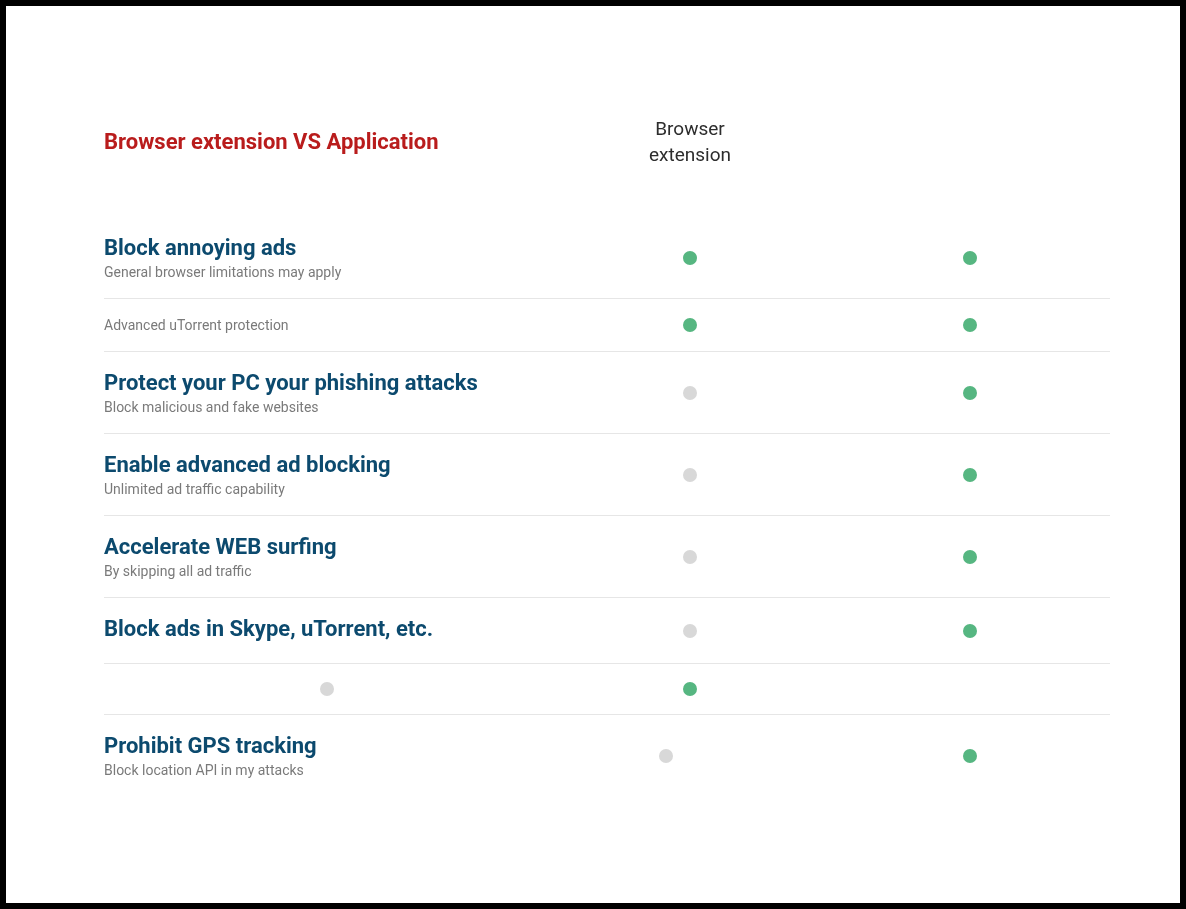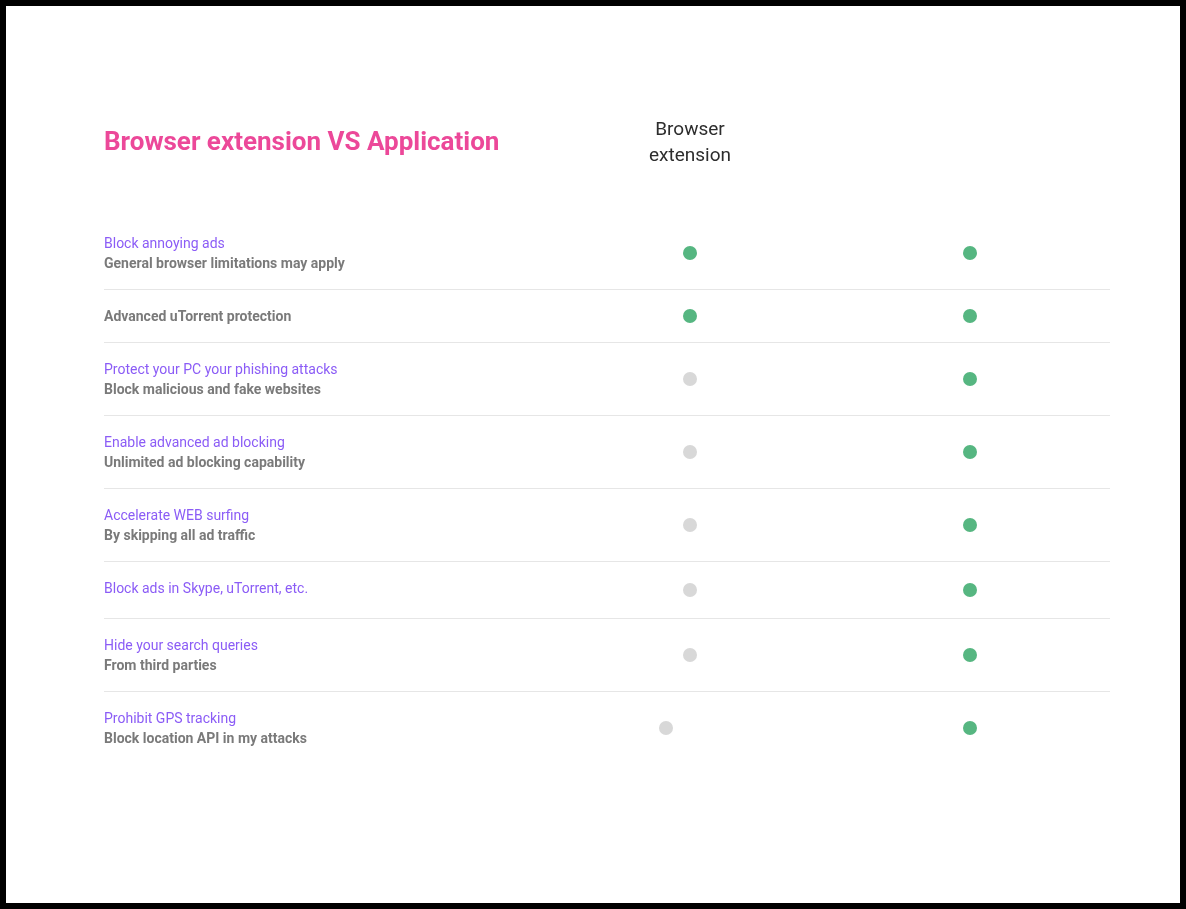--- a/index.html
+++ b/index.html
@@ -18,23 +18,23 @@
     .container {
       width: 100%;
     }
     .header-row {
       display: grid;
       grid-template-columns: 1fr 280px 280px;
       align-items: center;
       margin-bottom: 50px;
     }
     .main-title {
-      font-size: 26px;
+      font-size: 22px;
       font-weight: 700;
-      color: #ec4899;
+      color: #b91c1c;
       line-height: 1.25;
     }
     .col-header {
       font-size: 19px;
       font-weight: 400;
       color: #2d2d2d;
       text-align: center;
       line-height: 1.35;
     }
     .feature-row {
@@ -46,28 +46,28 @@
     }
     .feature-row:last-child {
       border-bottom: none;
       gap: 24px;
     }
     .feature-info {
       display: flex;
       flex-direction: column;
     }
     .feature-title {
-      font-size: 14px;
-      font-weight: 400;
-      color: #8b5cf6;
+      font-size: 22px;
+      font-weight: 700;
+      color: #0c4a6e;
       margin-bottom: 4px;
     }
     .feature-desc {
       font-size: 14px;
-      font-weight: 700;
+      font-weight: 400;
       color: #7a7a7a;
     }
     .dot-cell {
       display: flex;
       justify-content: center;
       align-items: center;
     }
     .dot {
       width: 14px;
       height: 14px;
@@ -125,21 +125,21 @@
         <div class="dot-cell">
           <span class="dot gray"></span>
         </div>
         <div class="dot-cell">
           <span class="dot green"></span>
         </div>
       </div>
       <div class="feature-row">
         <div class="feature-info">
           <div class="feature-title">Enable advanced ad blocking</div>
-          <div class="feature-desc">Unlimited ad blocking capability</div>
+          <div class="feature-desc">Unlimited ad traffic capability</div>
         </div>
         <div class="dot-cell">
           <span class="dot gray"></span>
         </div>
         <div class="dot-cell">
           <span class="dot green"></span>
         </div>
       </div>
       <div class="feature-row">
         <div class="feature-info">
@@ -158,24 +158,20 @@
           <div class="feature-title">Block ads in Skype, uTorrent, etc.</div>
         </div>
         <div class="dot-cell">
           <span class="dot gray"></span>
         </div>
         <div class="dot-cell">
           <span class="dot green"></span>
         </div>
       </div>
       <div class="feature-row">
-        <div class="feature-info">
-          <div class="feature-title">Hide your search queries</div>
-          <div class="feature-desc">From third parties</div>
-        </div>
         <div class="dot-cell">
           <span class="dot gray"></span>
         </div>
         <div class="dot-cell">
           <span class="dot green"></span>
         </div>
       </div>
       <div class="feature-row">
         <div class="feature-info">
           <div class="feature-title">Prohibit GPS tracking</div>

